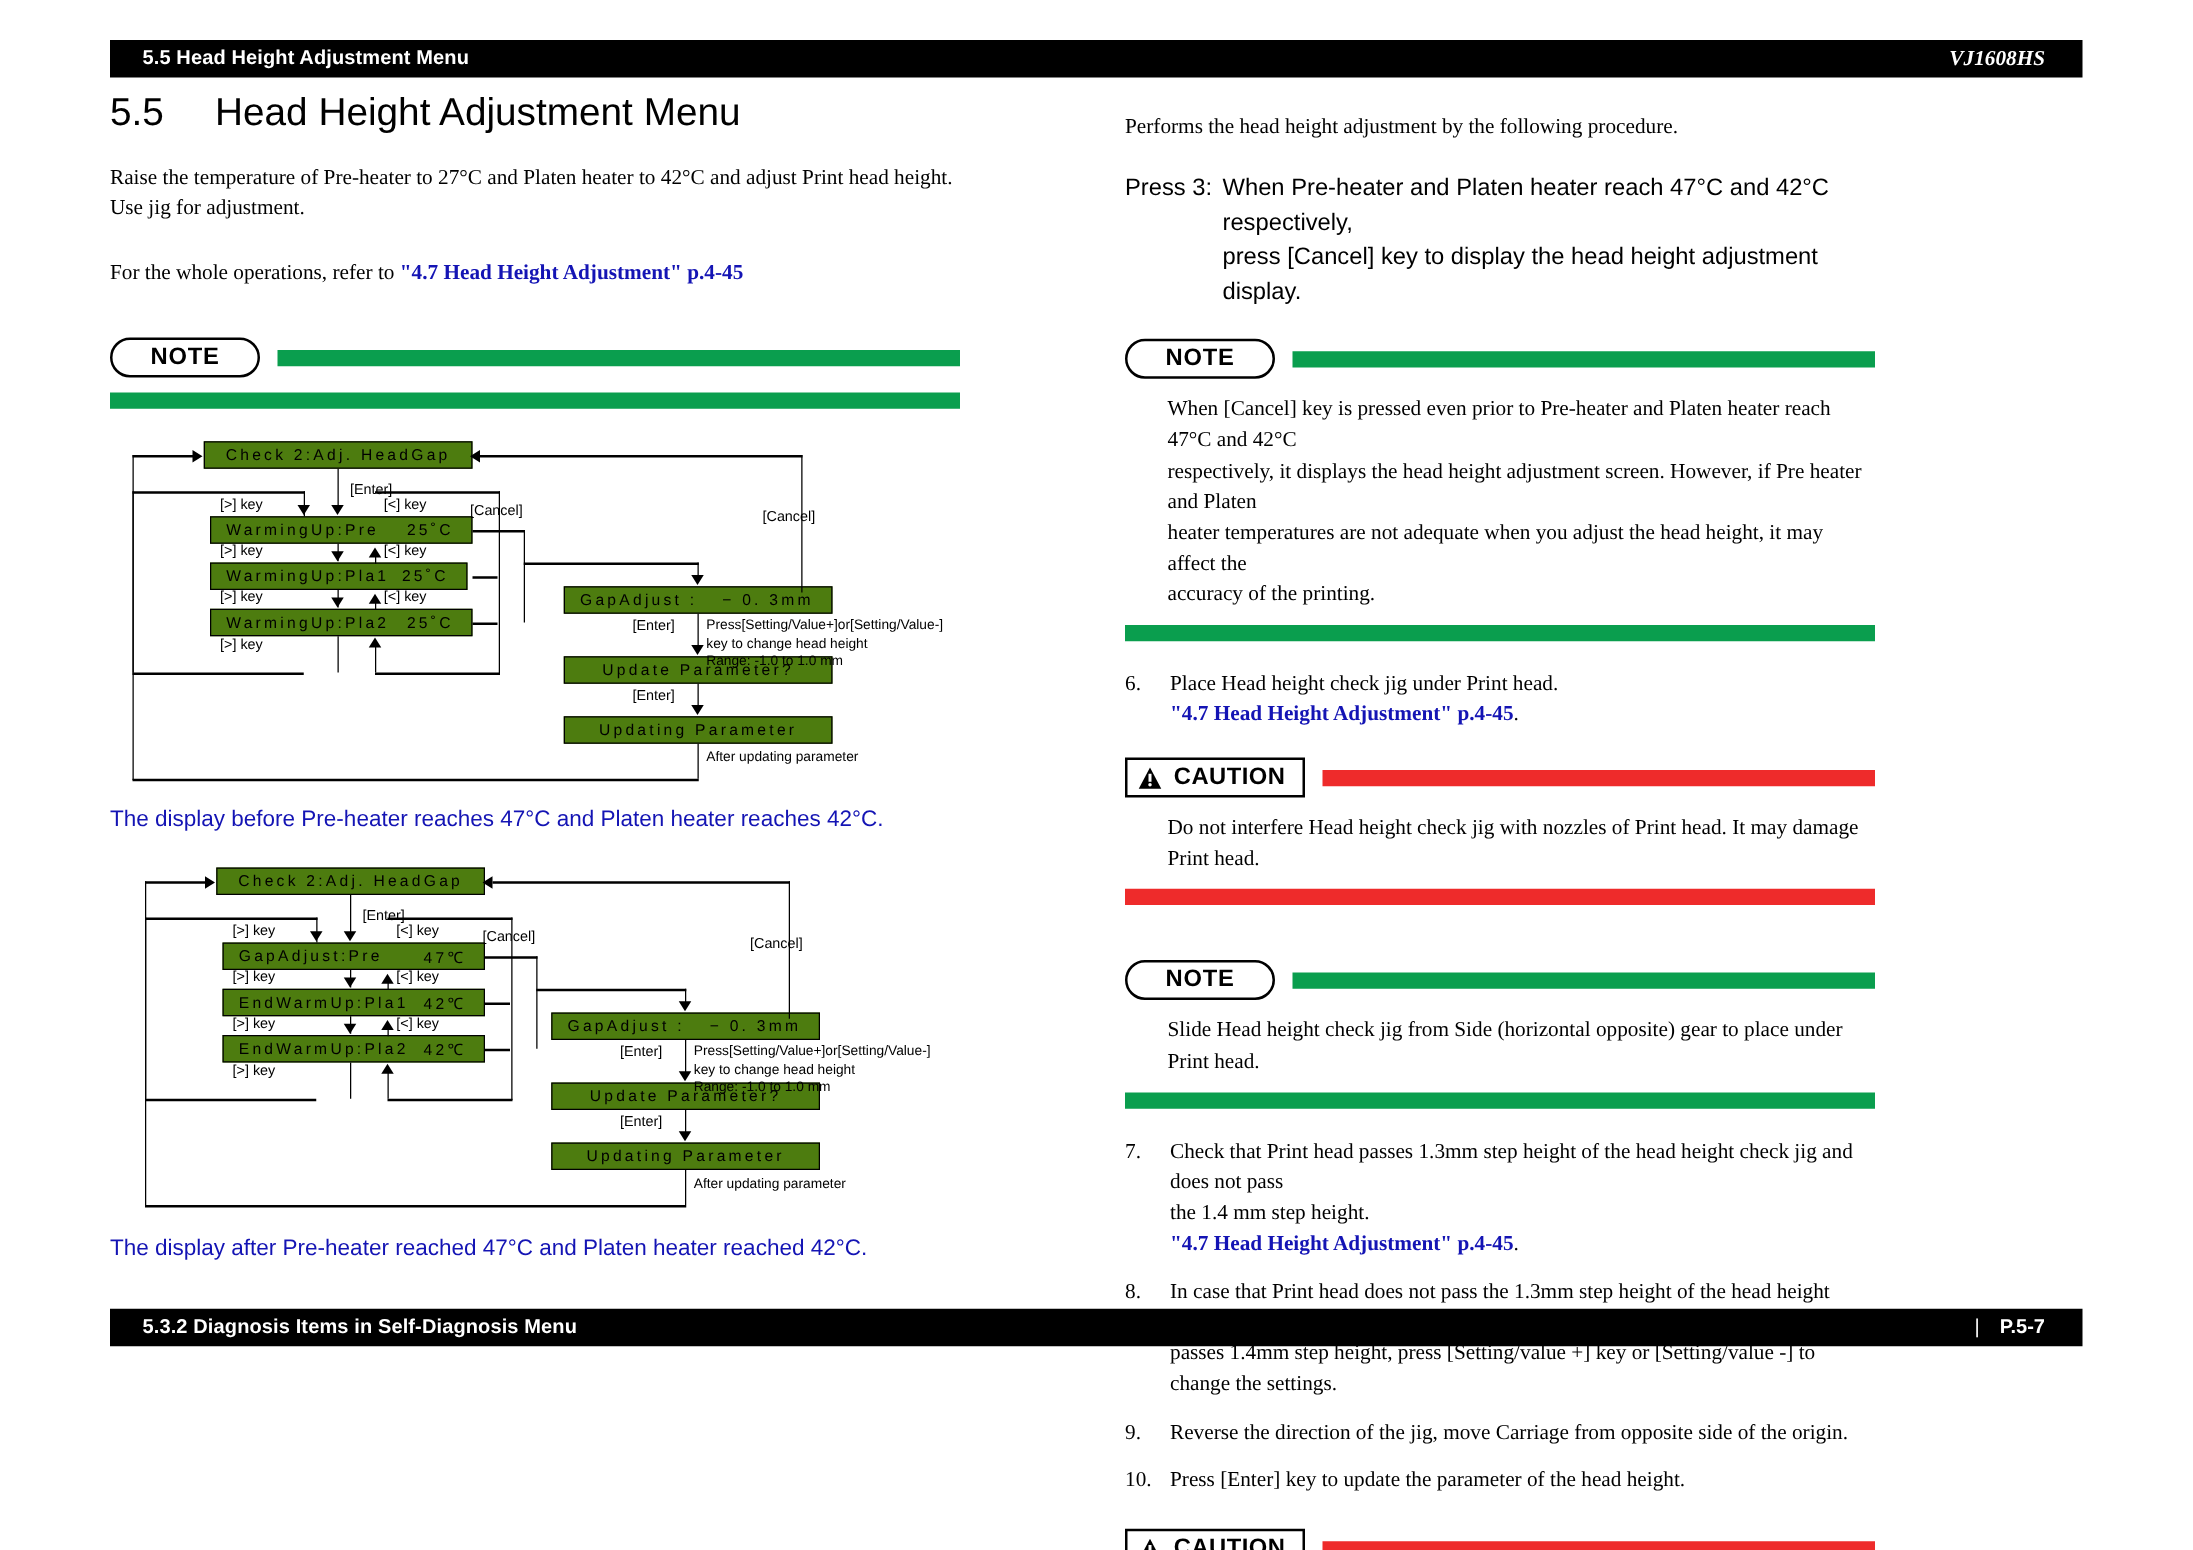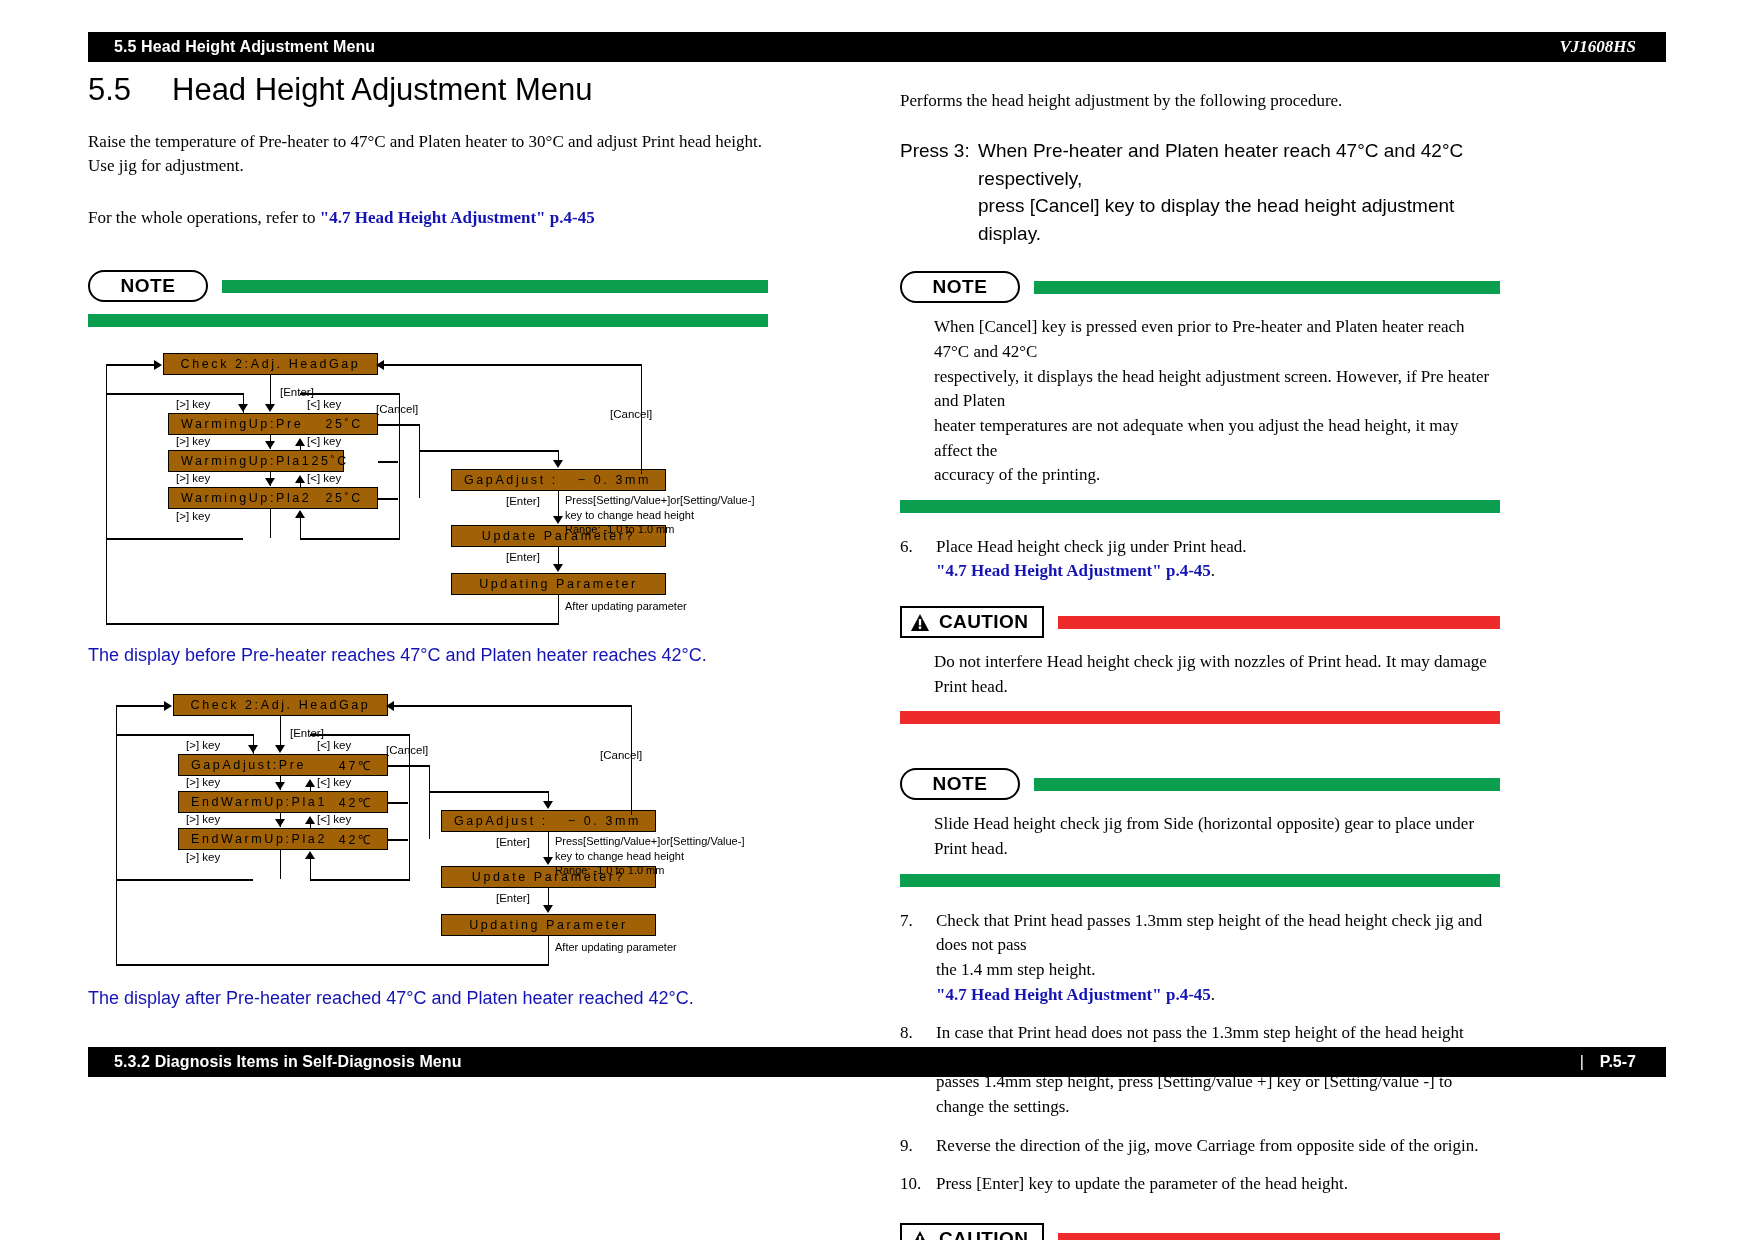--- a/index.html
+++ b/index.html
@@ -69,21 +69,21 @@
   
   .step { display:flex; font-family:"Liberation Sans", sans-serif; font-size:19px; line-height:1.45; }
   .step .lbl { width:78px; flex:none; }
   .numitem { display:flex; font-size:17px; line-height:1.45; margin-top:14px; }
   .numitem .n { width:36px; flex:none; }
   .numitem .t { flex:1; }
 
   
   .diagram { position:relative; font-family:"Liberation Sans", sans-serif; }
   .lcd {
-    position:absolute; border:1.4px solid #000; background:#a16207;
+    position:absolute; border:1.4px solid #000; background:#4d7c0f;
     display:flex; align-items:center; font-size:12.5px;
     letter-spacing:2.6px; white-space:nowrap; color:#000;
   }
   .lcd .l { padding-left:12px; }
   .lcd .r { margin-left:auto; padding-right:14px; }
   .lcd.center { justify-content:center; }
   .ln { position:absolute; background:#000; }
   .ln.h { height:1.4px; }
   .ln.v { width:1.4px; }
   .arw { position:absolute; width:0; height:0; }
@@ -104,21 +104,21 @@
 </div>
 
 <div id="left-col">
 
   <h1 class="sec-title">
     <span class="num">5.5</span>
     <span>Head Height Adjustment Menu</span>
   </h1>
 
   <p class="para">
-    <span>Raise the temperature of Pre-heater to 47°C and Platen heater to 30°C and adjust Print head height.</span><br>
+    <span>Raise the temperature of Pre-heater to 27°C and Platen heater to 42°C and adjust Print head height.</span><br>
     <span>Use jig for adjustment.</span>
   </p>
 
   <div class="gap"></div>
 
   <p class="para">
     <span>For the whole operations, refer to </span><span class="blue">"4.7 Head Height Adjustment" p.4-45</span>
   </p>
 
   <div style="height:28px"></div>
@@ -130,21 +130,21 @@
   <div class="rule-full green"></div>
 
   <div class="diagram" id="diagram-1" style="height:282px; margin-top:26px;">
 
     <div class="lcd center" style="left:75px; top:0px; width:215px; height:22px;">Check  2:Adj. HeadGap</div>
 
     <div class="lcd" style="left:80px; top:60px; width:210px; height:22px;">
       <span class="l">WarmingUp:Pre</span>
       <span class="r">25˚C</span>
     </div>
-    <div class="lcd" style="left:80px; top:97px; width:176px; height:22px;">
+    <div class="lcd" style="left:80px; top:97px; width:206px; height:22px;">
       <span class="l">WarmingUp:Pla1</span>
       <span class="r">25˚C</span>
     </div>
     <div class="lcd" style="left:80px; top:134px; width:210px; height:22px;">
       <span class="l">WarmingUp:Pla2</span>
       <span class="r">25˚C</span>
     </div>
 
     <div class="lcd" style="left:363px; top:116px; width:215px; height:22px;">
       <span class="l">GapAdjust  :</span>

